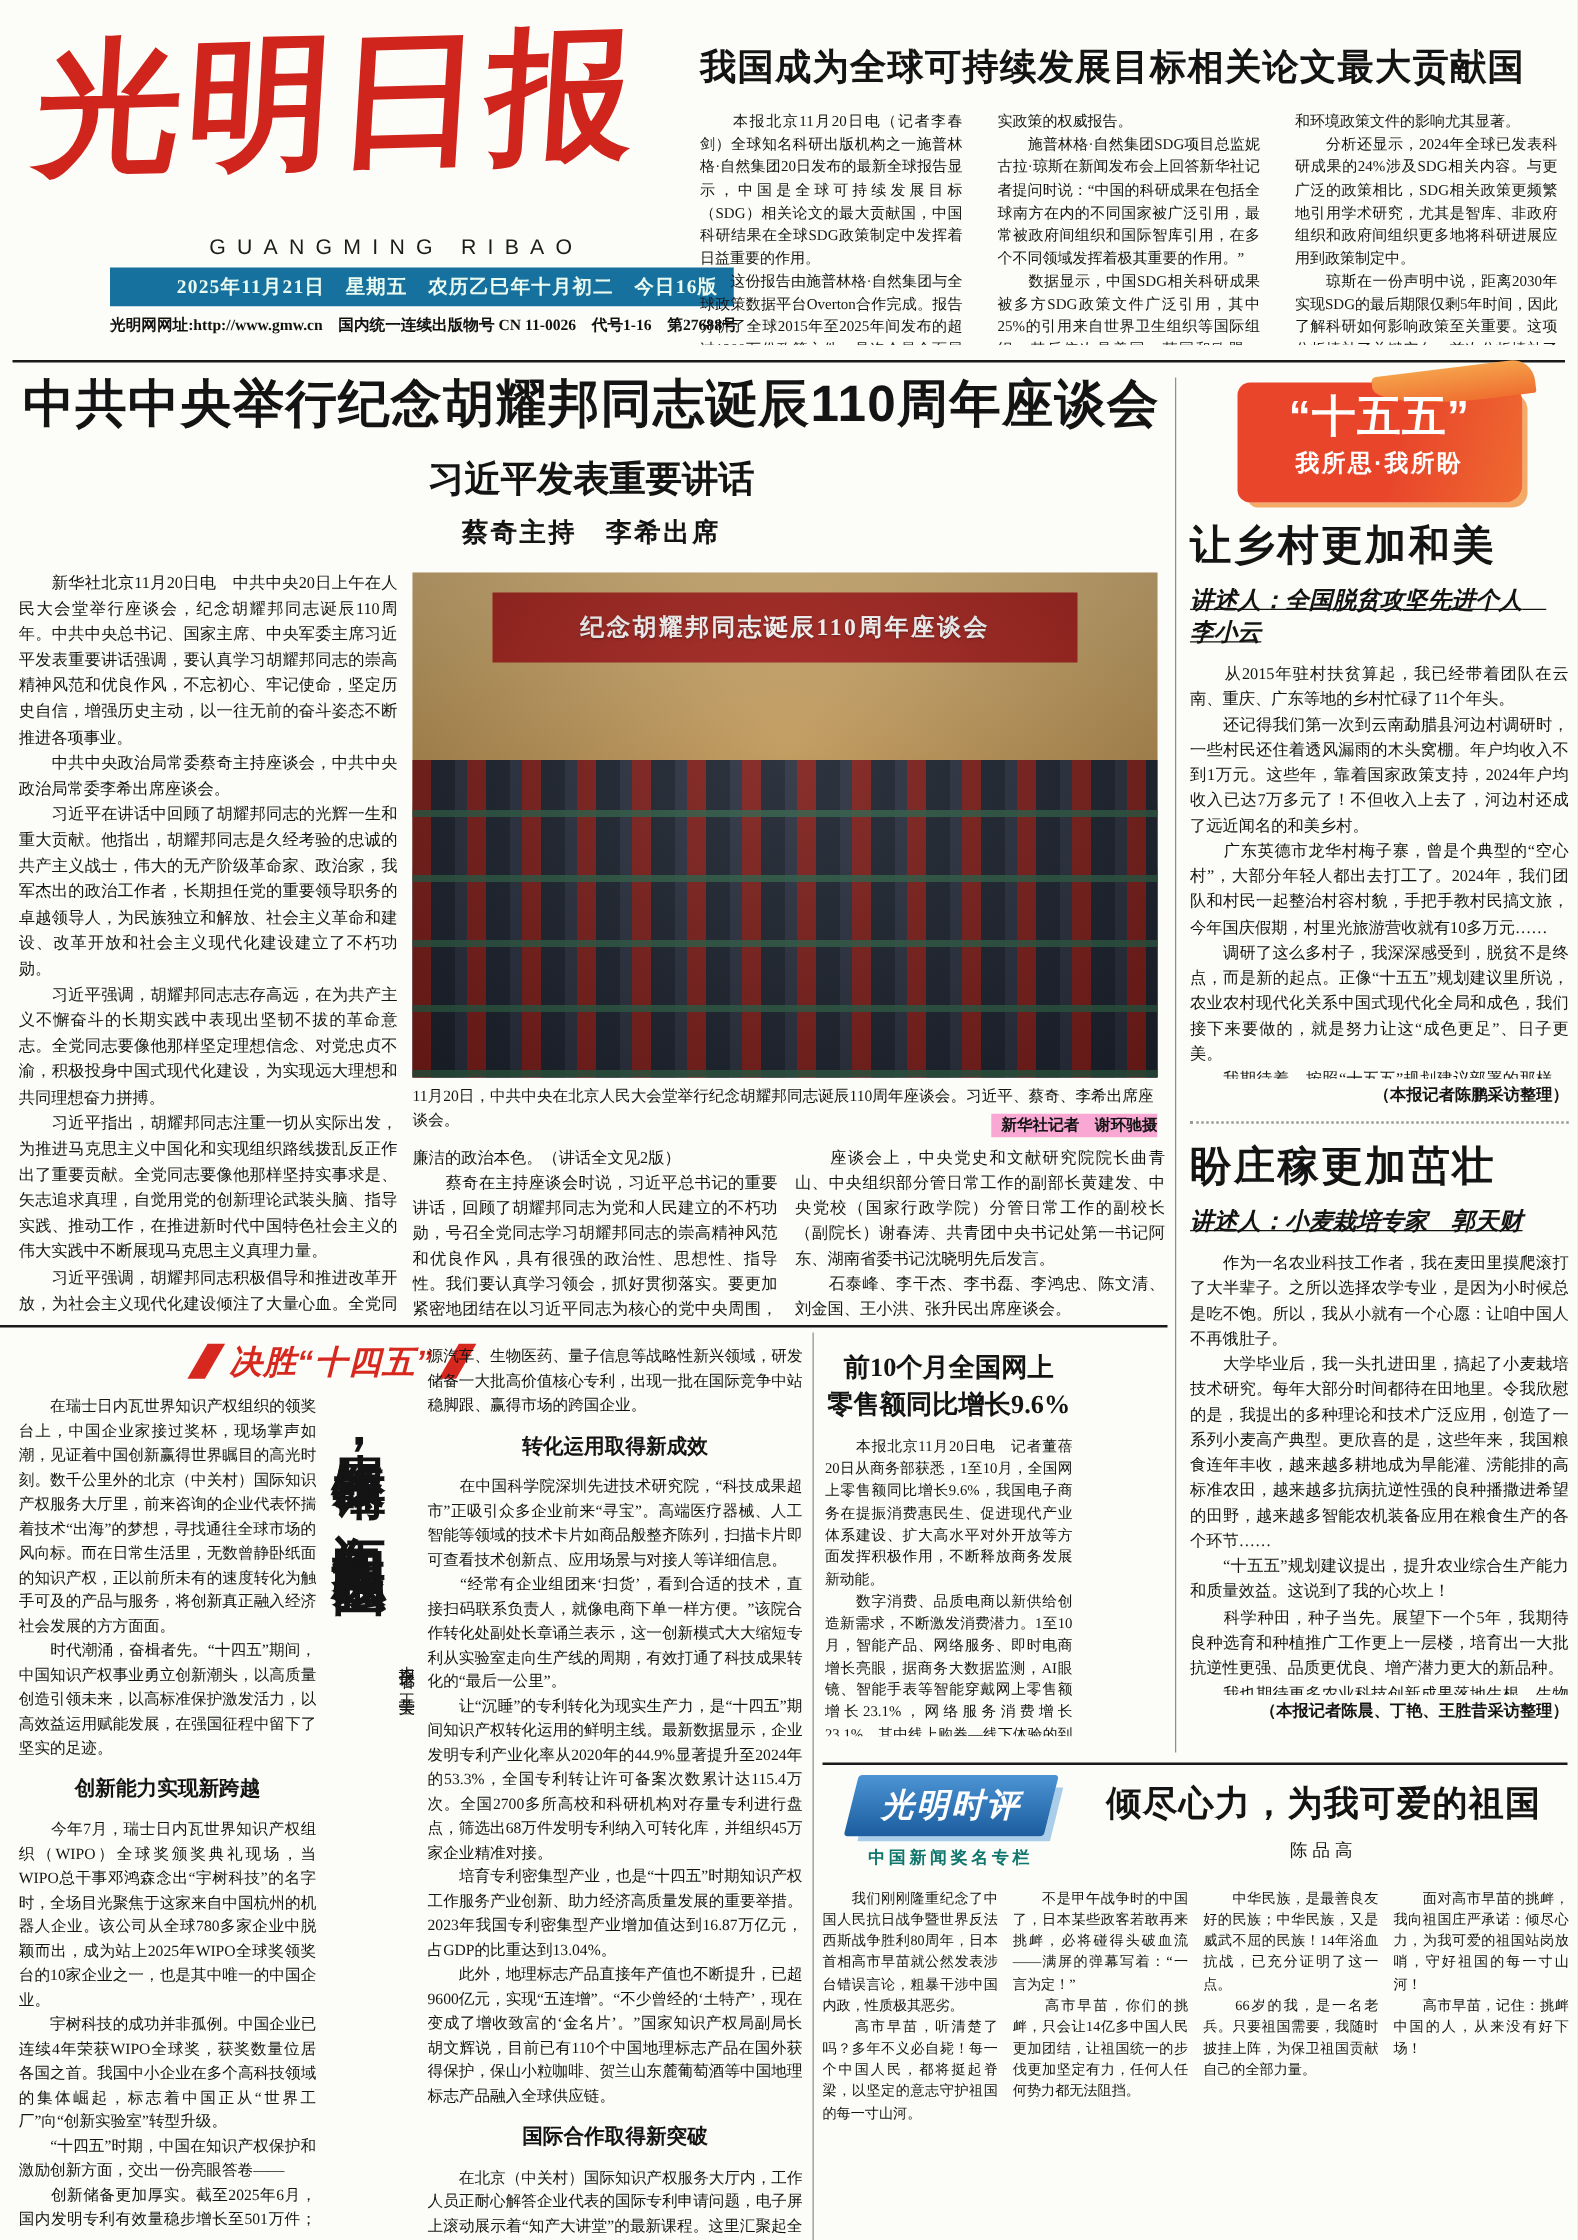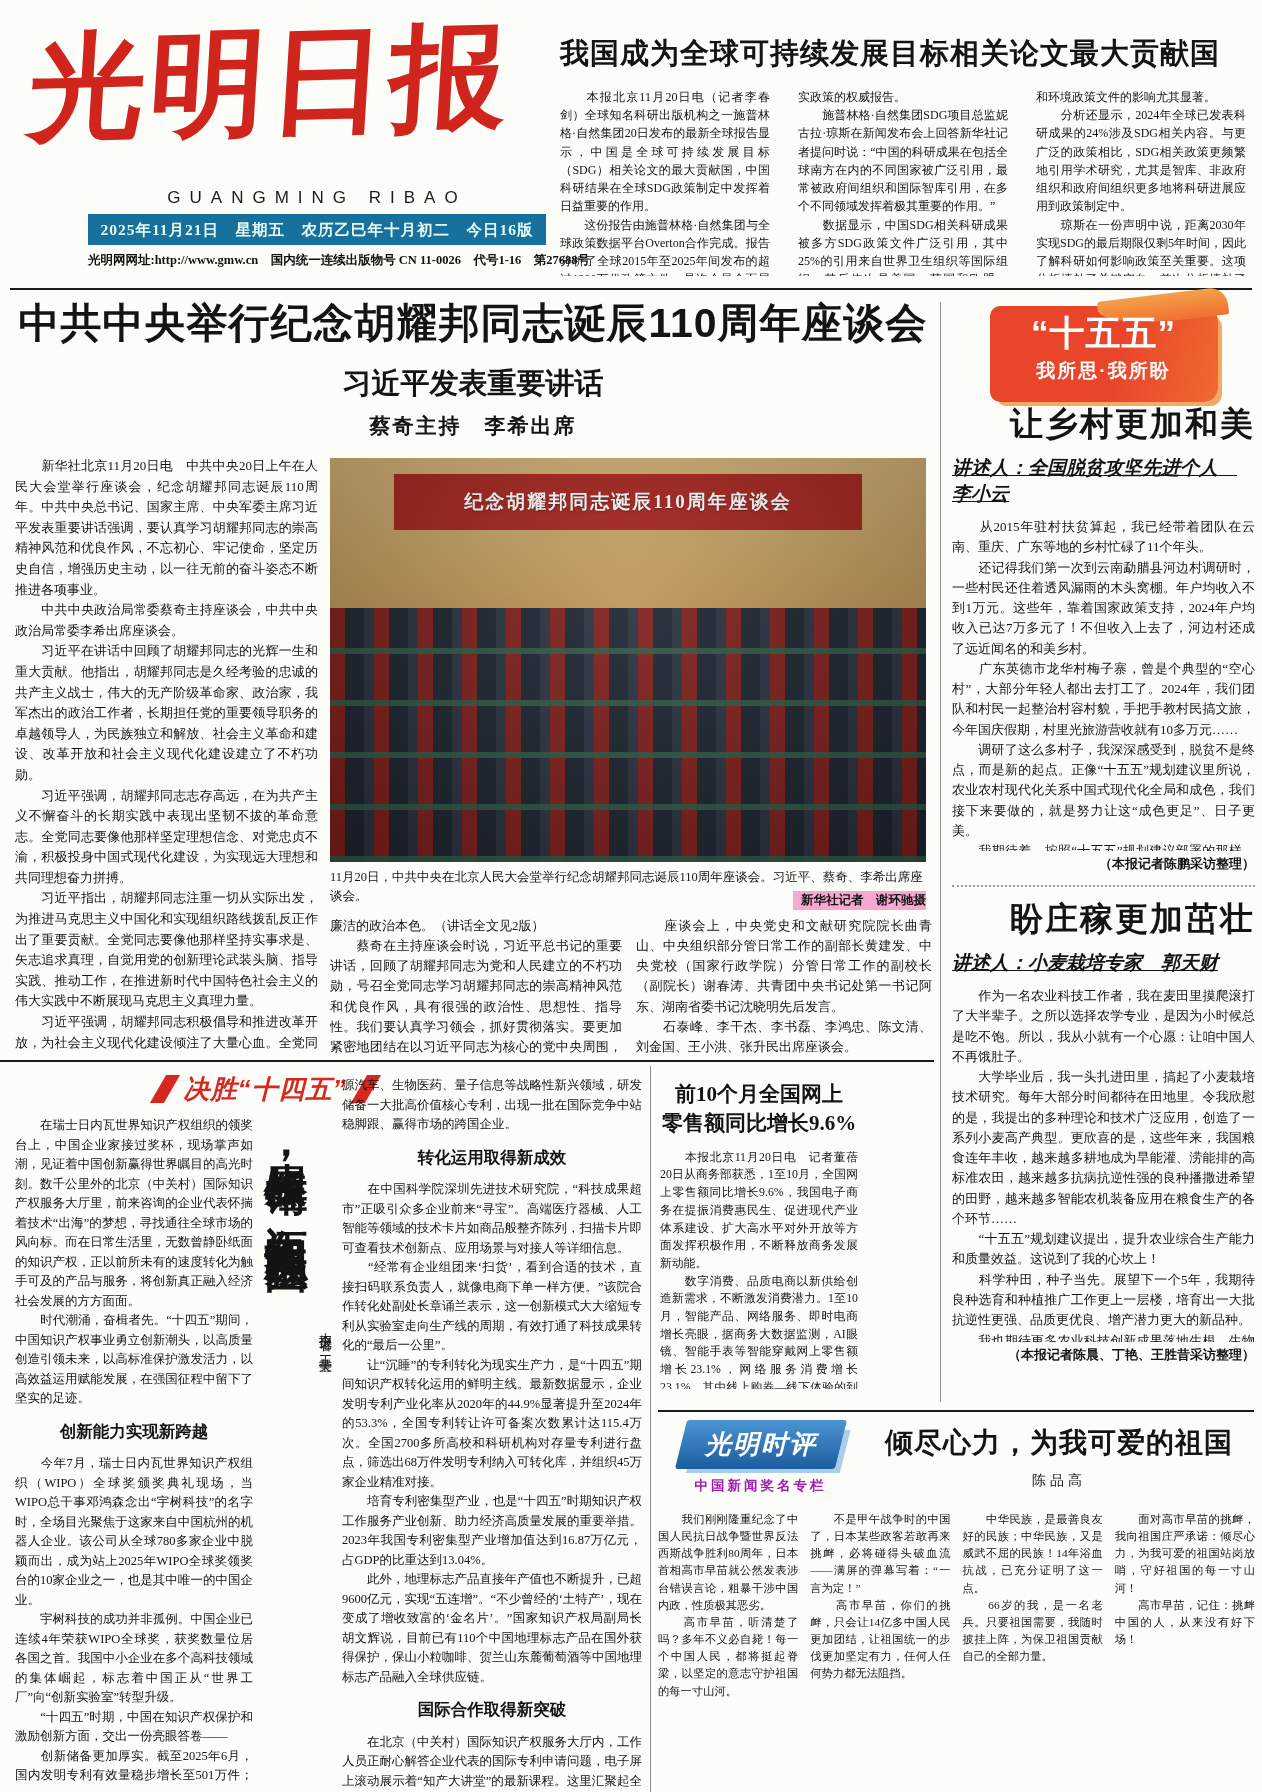--- a/index.html
+++ b/index.html
@@ -10,21 +10,21 @@
   .clip{overflow:hidden;}
   .pre{white-space:pre-wrap;}
   .sans{font-family:"Liberation Sans","DejaVu Sans",sans-serif;}
 
   
   .masthead-title{left:30px;top:10px;width:540px;font-size:116px;line-height:1.25;font-weight:bold;
       color:#d0251c;letter-spacing:4px;transform:skewX(-5deg) rotate(-1.5deg);}
   .masthead-roman{left:88px;top:188px;width:458px;text-align:center;letter-spacing:9px;
       font-size:17px;color:#1b1b1b;font-family:"Liberation Sans",sans-serif;}
   .date-bar{left:88px;top:214px;width:458px;height:31px;background:#16719e;color:#eafbf1;
-      font-size:15.5px;font-weight:bold;line-height:31px;text-align:center;letter-spacing:1px;}
+      font-size:15.5px;font-weight:bold;line-height:31px;text-align:center;letter-spacing:1px;padding-left:41px;}
   .pub-info{left:88px;top:252px;width:620px;font-size:12.5px;font-weight:bold;color:#111;}
 
   
   .sdg{left:560px;top:34px;width:686px;}
   .sdg h2{margin:0;font-size:29px;font-weight:900;letter-spacing:1px;white-space:nowrap;}
   .sdg-cols{display:flex;gap:28px;margin-top:14px;height:188px;overflow:hidden;}
   .sdg-cols > div{flex:1;font-size:12px;line-height:1.52;}
 
   .hr1{left:10px;top:288px;width:1242px;height:2px;background:#1a1a1a;}
 
@@ -54,21 +54,21 @@
   .sidebar{left:952px;top:306px;width:303px;}
   .s-badge{position:relative;width:228px;height:96px;margin:0 auto;}
   .s-flag{position:absolute;inset:0;background:linear-gradient(105deg,#e8452b 55%,#ef6a30);
       border-radius:10px 16px 14px 10px;box-shadow:6px 6px 0 -2px #f2aa66;}
   .s-flag::before{content:"";position:absolute;top:-12px;right:-10px;width:130px;height:28px;
       background:linear-gradient(#f5a04a,#ef7030);border-radius:4px 18px 2px 70%;transform:rotate(-7deg);}
   .s-flag-l1{position:relative;text-align:center;color:#fff;font-size:35px;font-weight:900;padding-top:4px;
       font-family:"Liberation Sans",sans-serif;letter-spacing:1px;}
   .s-flag-l2{position:relative;text-align:center;color:#fff;font-size:19px;font-weight:bold;margin-top:1px;
       font-family:"Liberation Sans",sans-serif;letter-spacing:2px;}
-  .s-title{text-align:right;font-size:33px;font-weight:900;letter-spacing:2px;}
+  .s-title{margin-top:12px;text-align:left;font-size:33px;font-weight:900;letter-spacing:2px;}
   .s-byline{margin-top:8px;text-align:left;font-size:19px;font-style:italic;font-weight:bold;text-decoration:underline;}
   .s-body{margin-top:10px;font-size:13px;line-height:1.56;overflow:hidden;}
   .s-body1{height:334px;}
   .s-body2{height:356px;}
   .s-sign{text-align:right;font-weight:bold;font-size:13px;margin-top:4px;}
   .s-dotted{border-top:2px dotted #999;margin:12px 0 10px;}
 
   .hr2{left:0;top:1060px;width:934px;height:2px;background:#1a1a1a;}
 
   
@@ -92,21 +92,21 @@
   .hr3{left:658px;top:1410px;width:596px;height:2px;background:#1a1a1a;}
 
   
   .commentary{left:658px;top:1420px;width:597px;}
   .c-head{display:flex;}
   .c-badge-wrap{width:205px;text-align:center;}
   .c-badge{display:inline-block;transform:skewX(-14deg);background:linear-gradient(180deg,#4c94d4,#1b5d9e);
       padding:7px 24px;border-radius:3px;box-shadow:9px 7px 0 -3px #aacde9;}
   .c-badge span{display:inline-block;transform:skewX(14deg);color:#fff;font-size:26px;font-weight:900;
       font-style:italic;font-family:"Liberation Sans",sans-serif;letter-spacing:2px;}
-  .c-tagline{margin-top:8px;color:#a21caf;font-size:13.5px;font-weight:bold;letter-spacing:3px;}
+  .c-tagline{margin-top:8px;color:#0f766e;font-size:13.5px;font-weight:bold;letter-spacing:3px;}
   .c-title-wrap{flex:1;text-align:center;}
   .c-title{margin-top:4px;font-size:28px;font-weight:700;letter-spacing:1px;}
   .c-author{margin-top:10px;font-size:14px;letter-spacing:4px;}
   .c-cols{display:flex;gap:12px;margin-top:16px;height:252px;overflow:hidden;}
   .c-cols > div{flex:1;font-size:11.3px;line-height:1.52;}
 </style>
 </head>
 <body>
 
 <div id="page">

